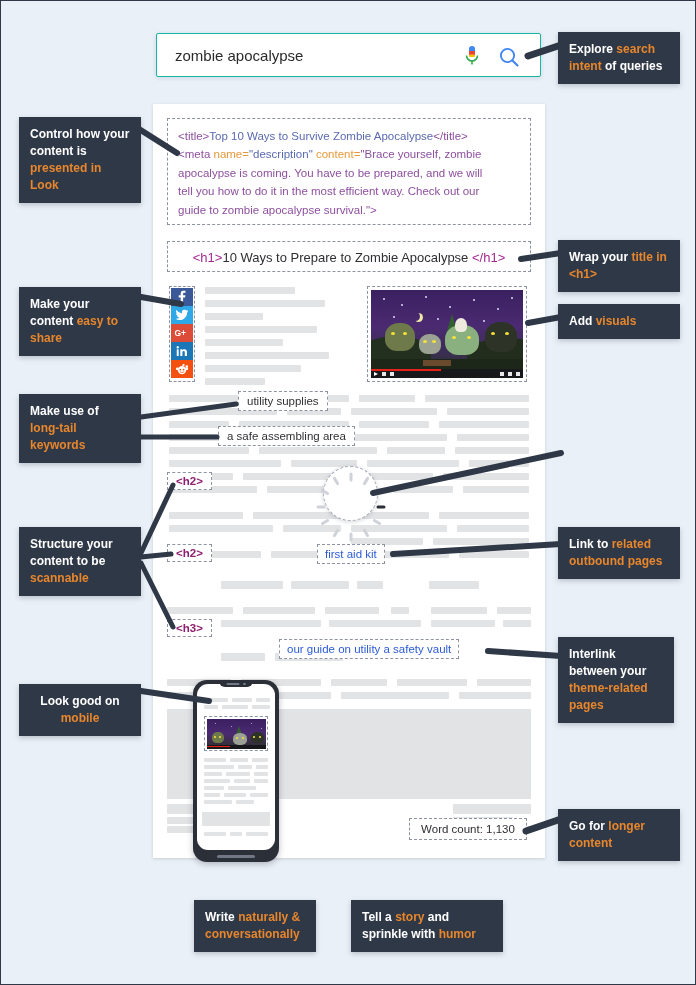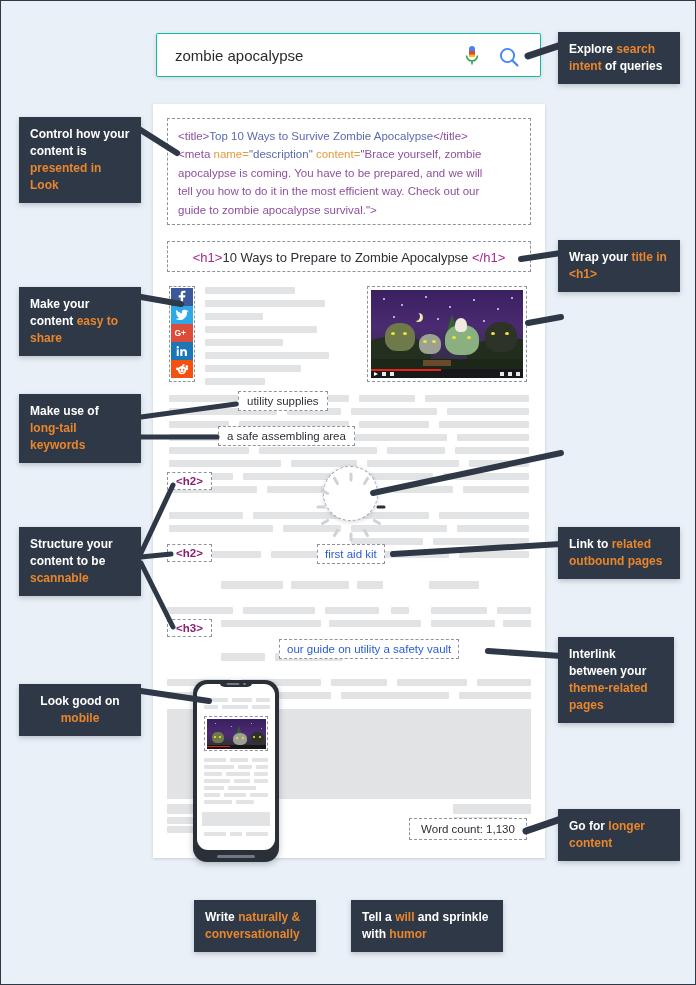--- a/index.html
+++ b/index.html
@@ -568,20 +568,23 @@
   </div>
 
   <div class="callout" style="left:557px;top:239px;width:122px;">
     <span>Wrap your <em> title in &lt;h1&gt;</em></span>
   </div>
 
   <div class="callout" style="left:18px;top:286px;width:122px;">
     <span>Make your content <em>easy to share</em></span>
   </div>
 
+  <div class="callout" style="left:557px;top:303px;width:122px;">
+    <span>Add <em>visuals</em></span>
+  </div>
 
   <div class="callout" style="left:18px;top:393px;width:122px;">
     <span>Make use of <em>long-tail keywords</em></span>
   </div>
 
 
   <div class="callout" style="left:18px;top:526px;width:122px;">
     <span>Structure your content to be <em>scannable</em></span>
   </div>
 
@@ -599,16 +602,16 @@
 
   <div class="callout" style="left:557px;top:808px;width:122px;">
     <span>Go for <em>longer content</em></span>
   </div>
 
   <div class="callout" style="left:193px;top:899px;width:122px;">
     <span>Write <em>naturally &amp; conversationally</em></span>
   </div>
 
   <div class="callout" style="left:350px;top:899px;width:152px;">
-    <span>Tell a <em>will</em> and sprinkle with <em>humor</em></span>
+    <span>Tell a <em>story</em> and sprinkle with <em>humor</em></span>
   </div>
 
 </div>
 
 </body></html>

